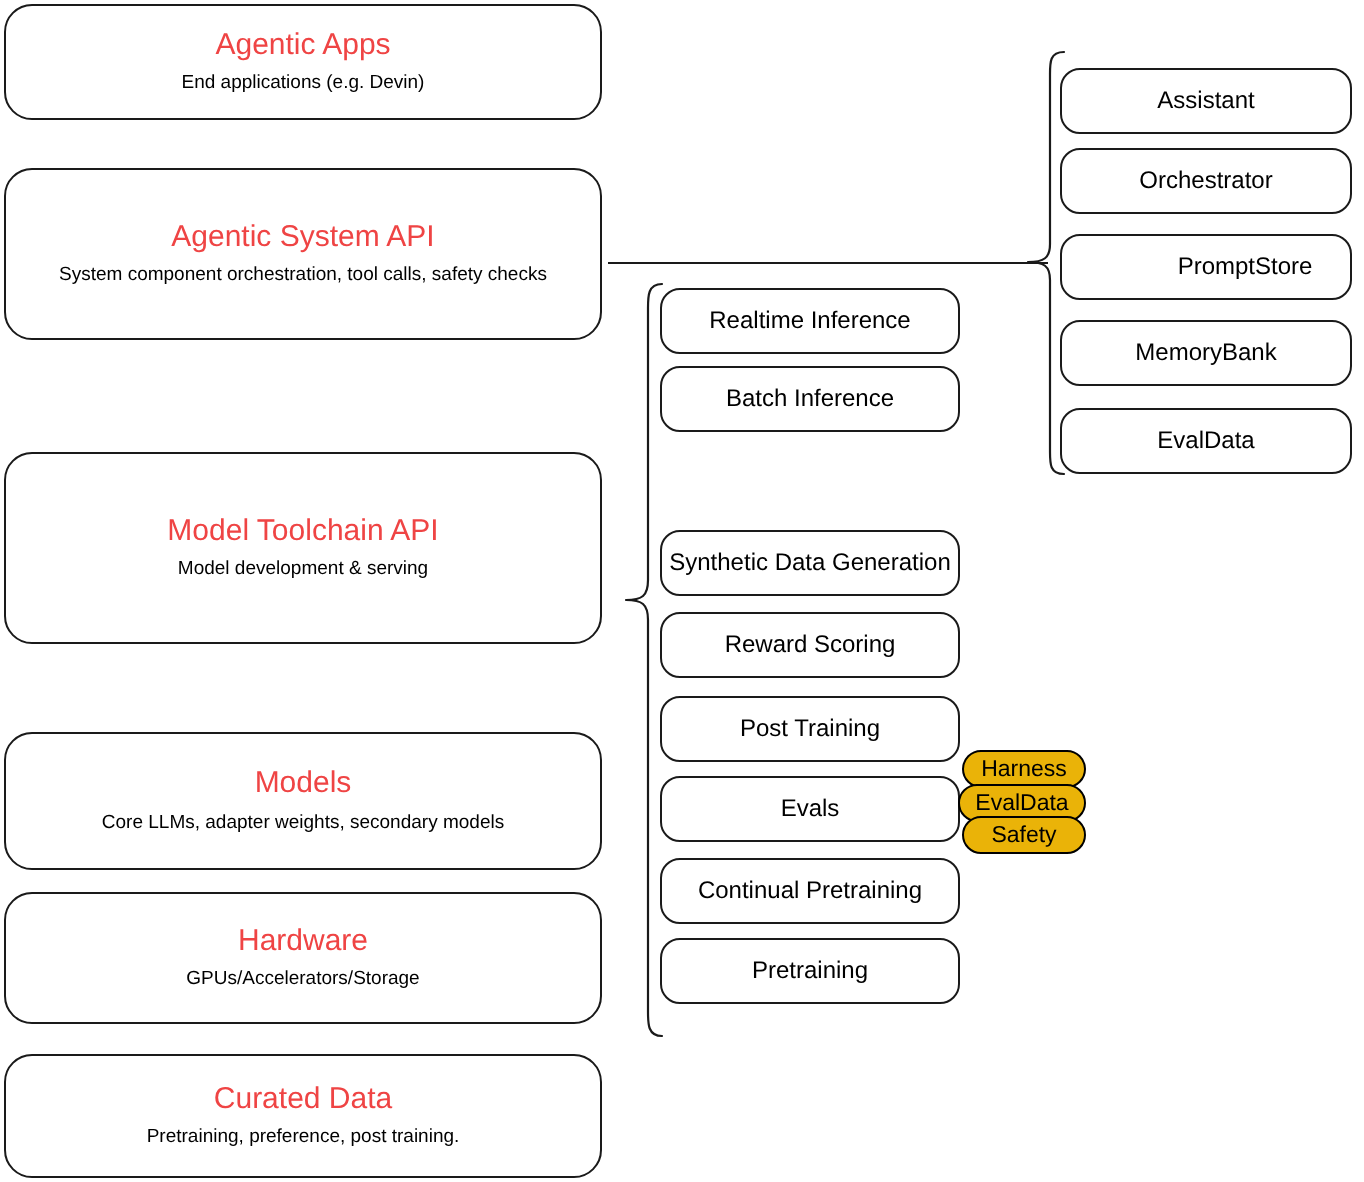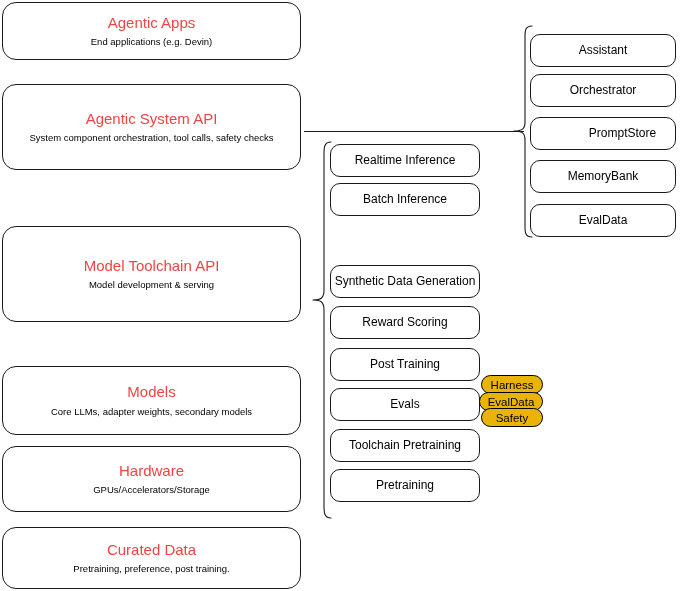--- a/index.html
+++ b/index.html
@@ -170,21 +170,21 @@
 
   <div class="box mid-box" style="top:348px;">
     <span>Post Training</span>
   </div>
 
   <div class="box mid-box" style="top:388px;">
     <span>Evals</span>
   </div>
 
   <div class="box mid-box" style="top:429px;">
-    <span>Toolchain Pretraining</span>
+    <span>Continual Pretraining</span>
   </div>
 
   <div class="box mid-box" style="top:469px;">
     <span>Pretraining</span>
   </div>
 
   <div class="pill" style="left:470px;top:375px;width:62px;">
     <span>Harness</span>
   </div>
 

